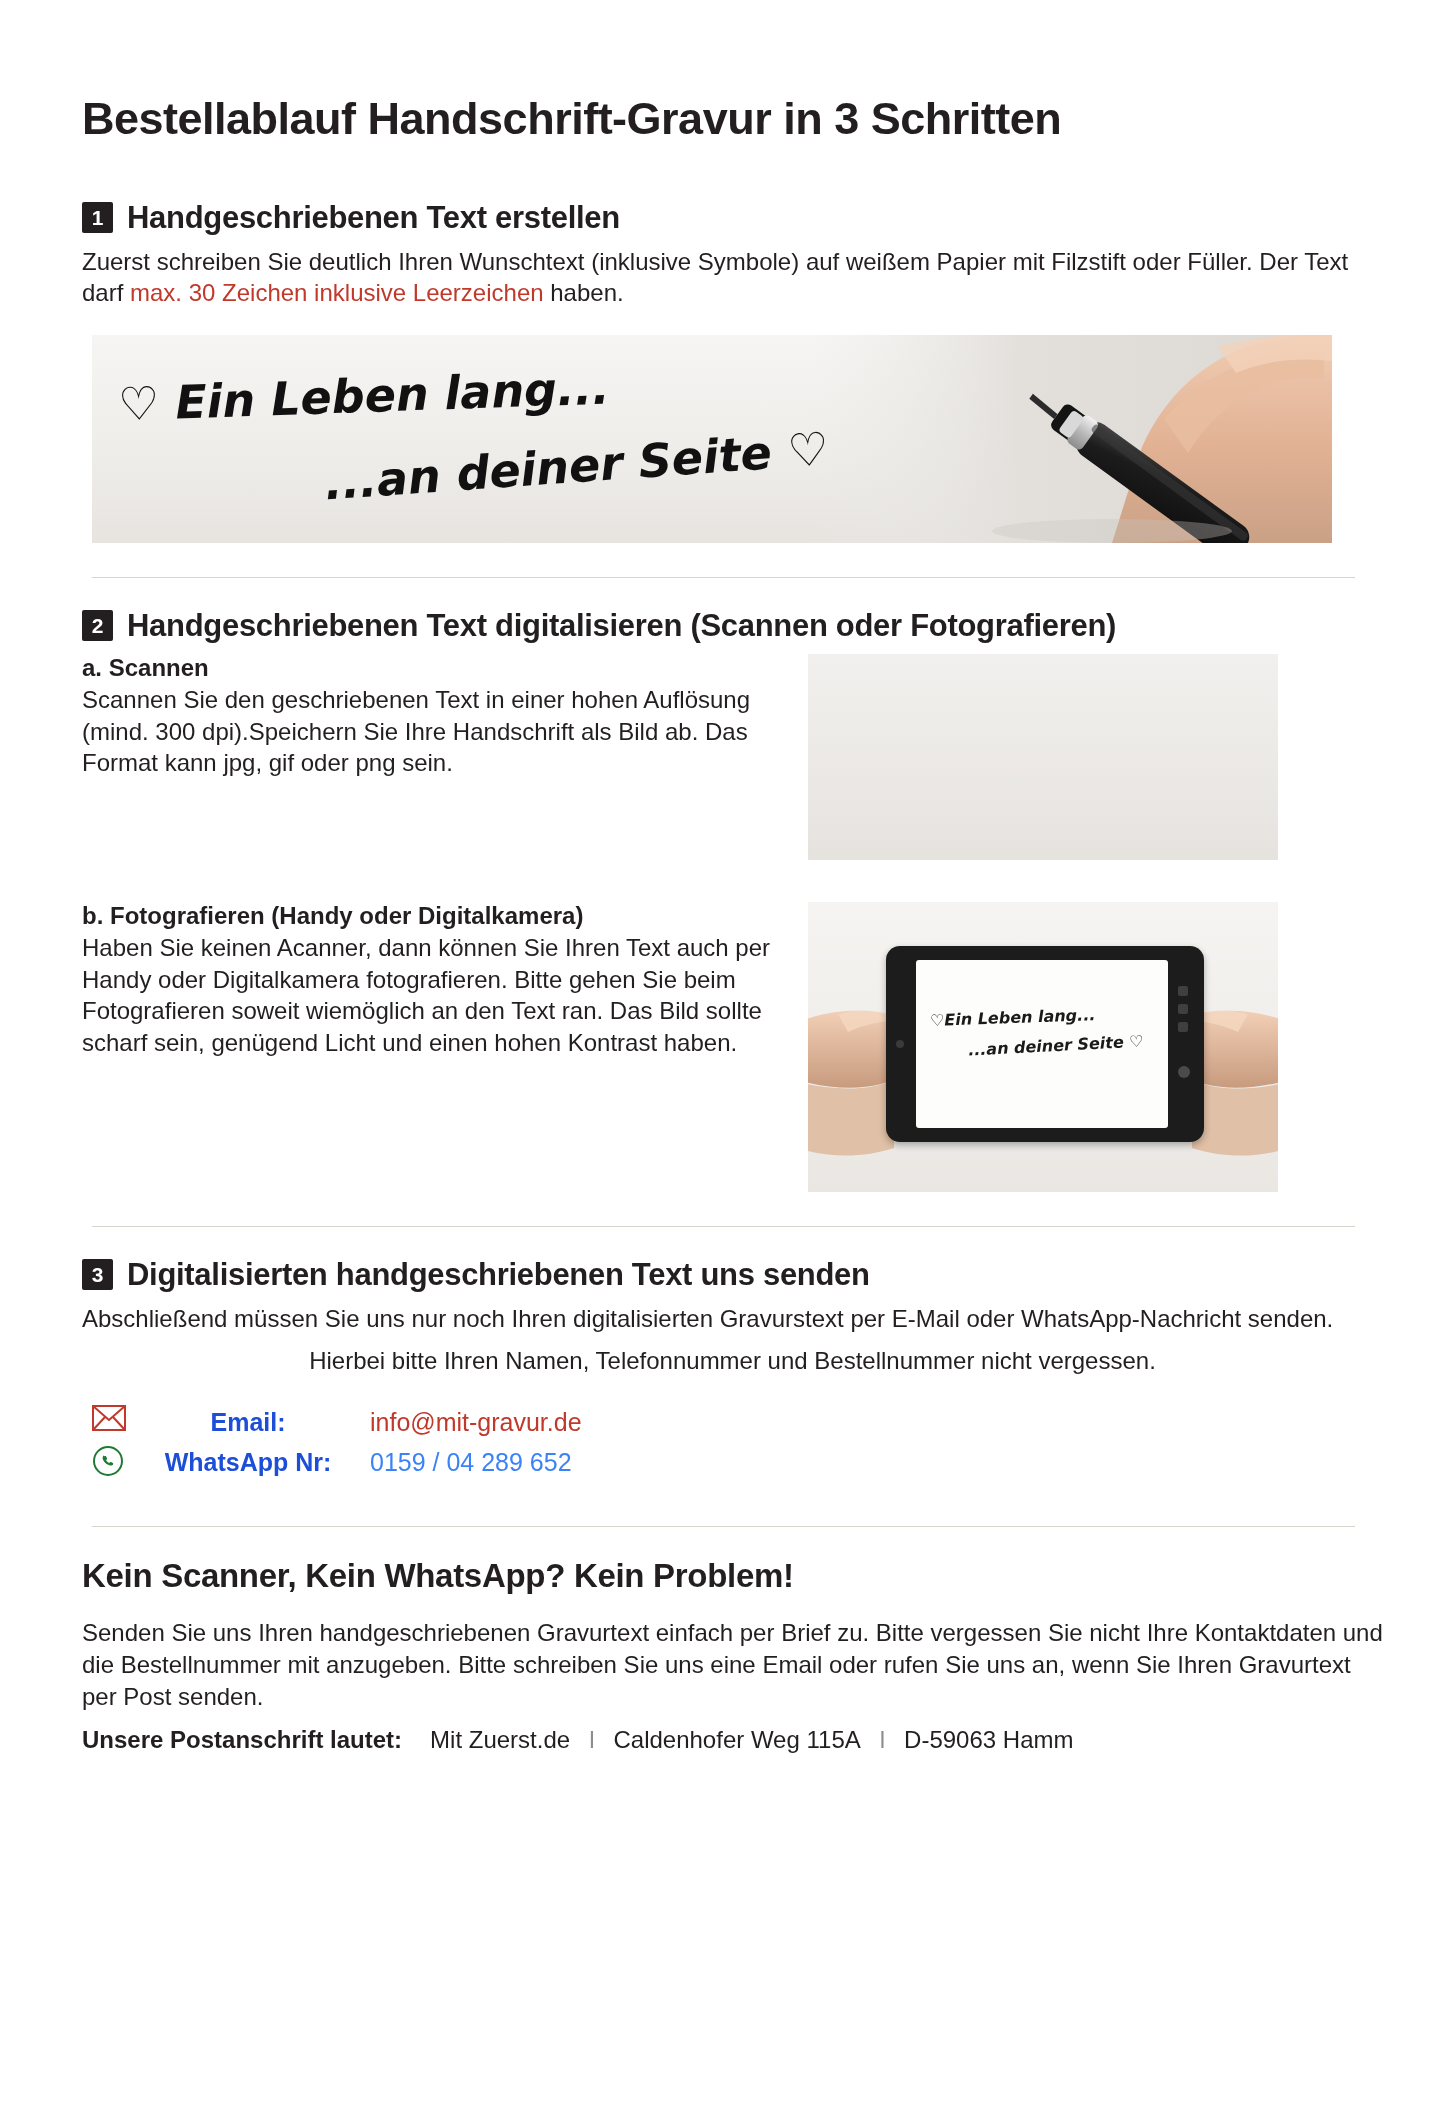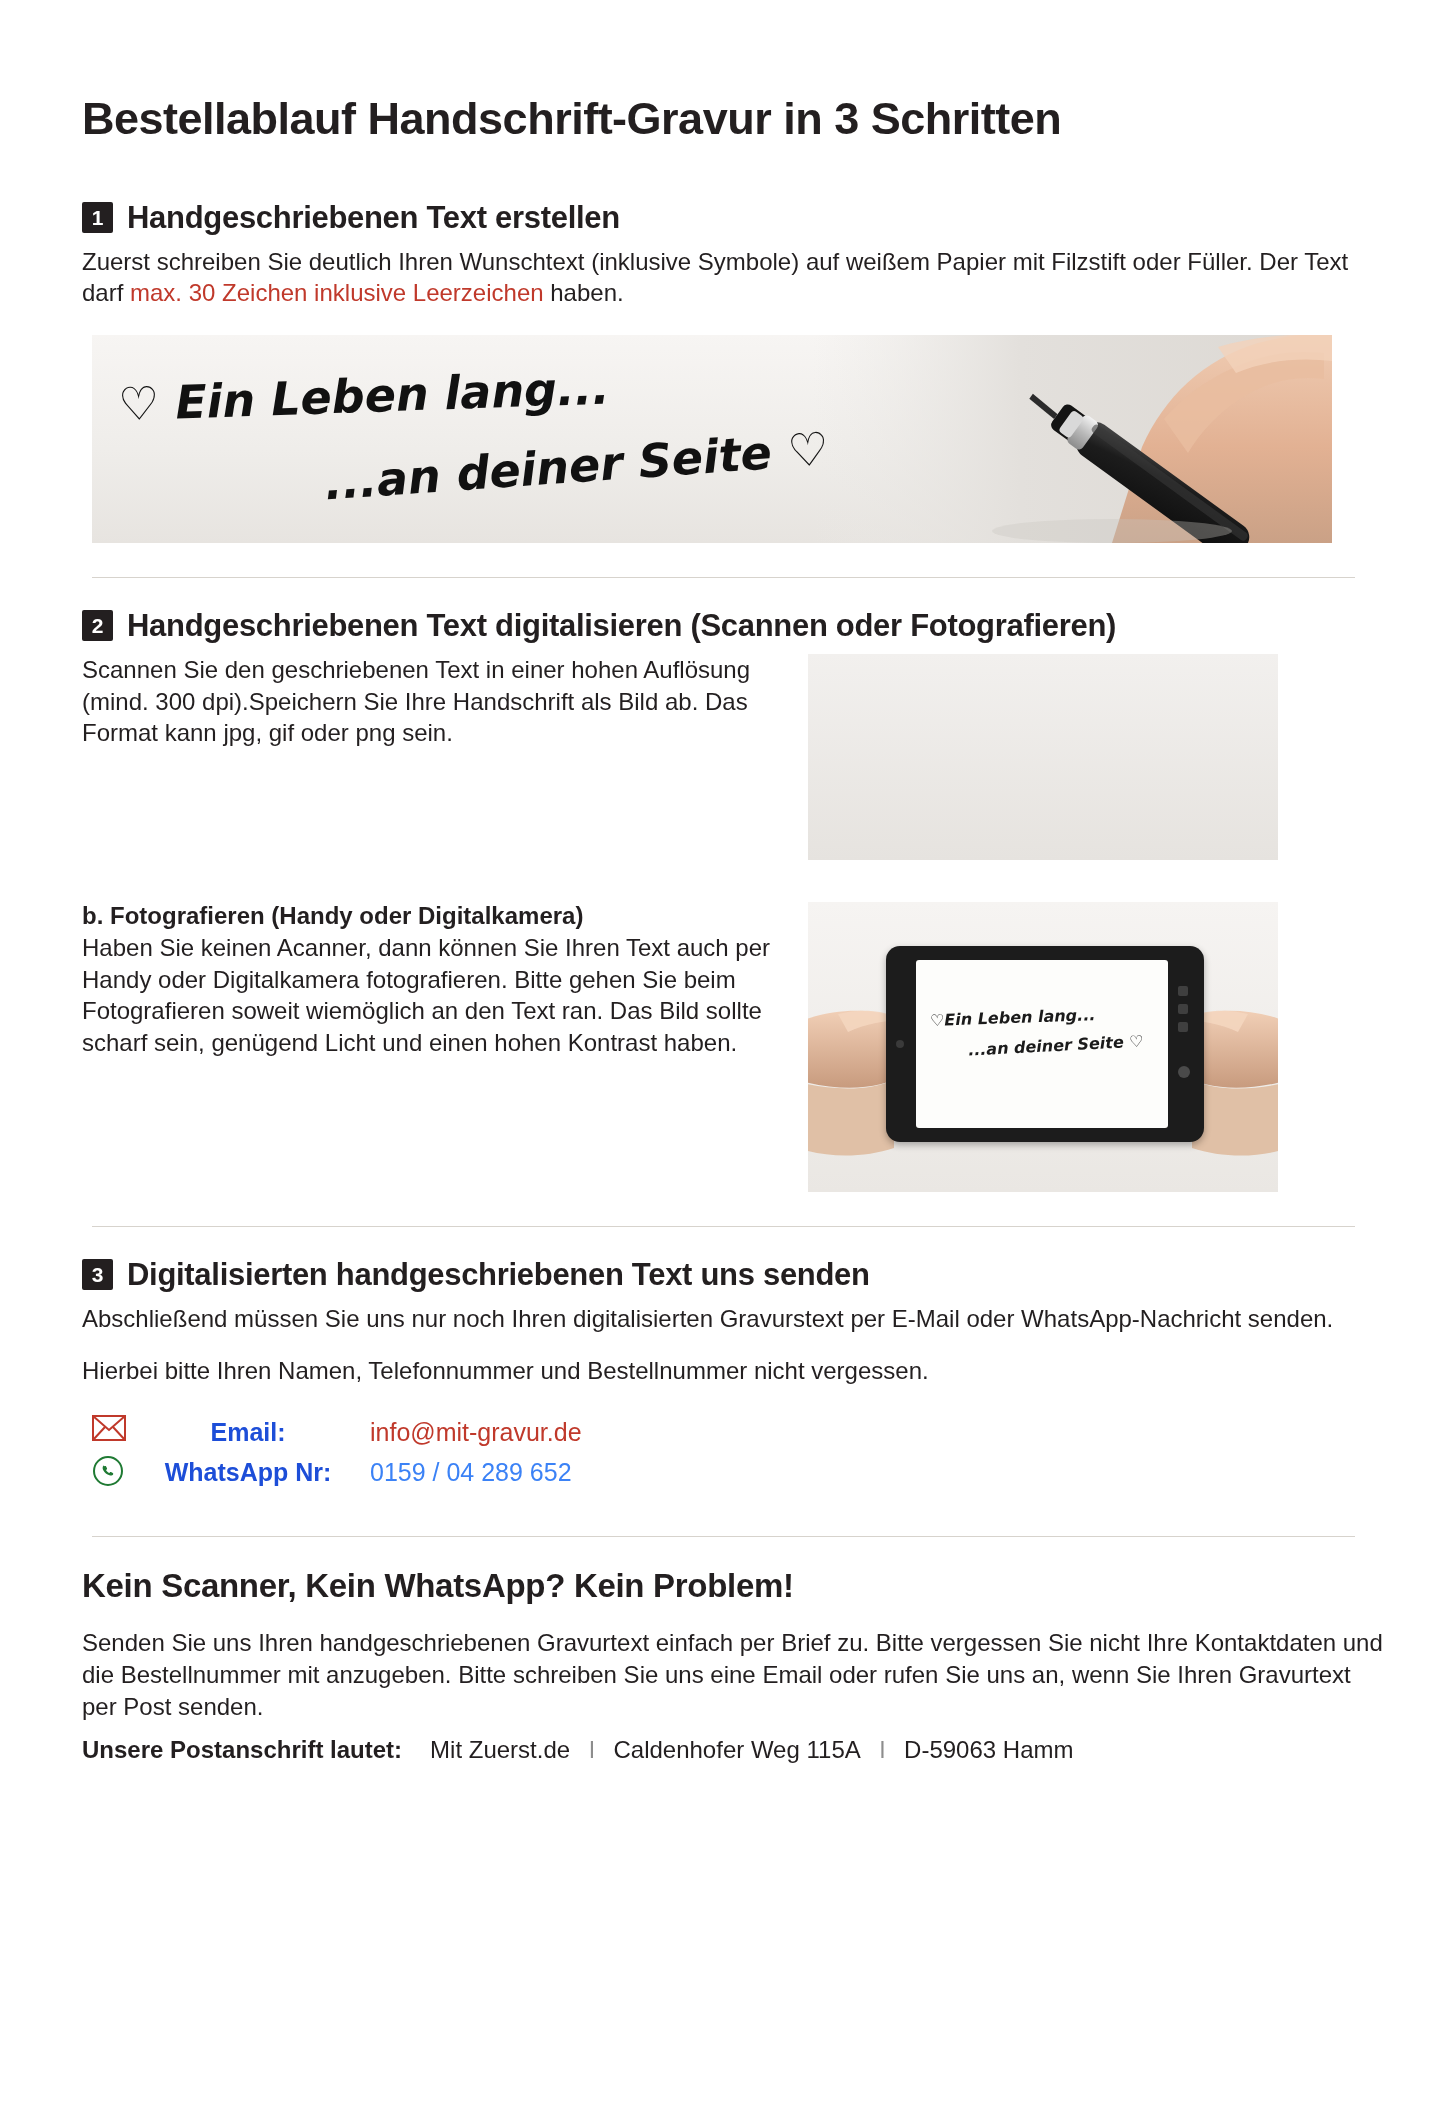--- a/index.html
+++ b/index.html
@@ -247,20 +247,21 @@
 
   <hr class="sep">
 
   <div class="step-head">
     <span class="step-num">2</span>
     <span class="step-title">Handgeschriebenen Text digitalisieren (Scannen oder Fotografieren)</span>
   </div>
 
   <div class="two-col">
     <div class="col-text">
+      <div class="sub-head">a. Scannen</div>
       <p class="body-text">Scannen Sie den geschriebenen Text in einer hohen Auflösung (mind. 300 dpi).Speichern Sie Ihre Handschrift als Bild ab. Das Format kann jpg, gif oder png sein.</p>
     </div>
 
     <div class="photo-box">
       <div class="scanner-bg"></div>
       <svg width="470" height="206" viewBox="0 0 470 206">
         <defs>
           <linearGradient id="wall" x1="0" y1="0" x2="0" y2="1">
             <stop offset="0%" stop-color="#f4f2f0"></stop>
             <stop offset="100%" stop-color="#e6e3de"></stop>
@@ -360,21 +361,21 @@
   </div>
 
   <hr class="sep">
 
   <div class="step-head">
     <span class="step-num">3</span>
     <span class="step-title">Digitalisierten handgeschriebenen Text uns senden</span>
   </div>
 
   <p class="body-text">Abschließend müssen Sie uns nur noch Ihren digitalisierten Gravurstext per E-Mail oder WhatsApp-Nachricht senden.</p>
-  <p class="body-text" style="margin-top:20px;">Hierbei bitte Ihren Namen, Telefonnummer und Bestellnummer nicht vergessen.</p>
+  <p class="body-text" style="margin-top:10px;text-align:center;">Hierbei bitte Ihren Namen, Telefonnummer und Bestellnummer nicht vergessen.</p>
 
   <div class="contact-list">
 
     <div class="contact-row">
       <span class="ico">
         <svg width="34" height="26" viewBox="0 0 34 26">
           <rect x="1" y="1" width="32" height="24" fill="none" stroke="#c0392b" stroke-width="2"></rect>
           <path d="M1 1 L17 15 L33 1" fill="none" stroke="#c0392b" stroke-width="2"></path>
           <path d="M1 25 L13 12 M33 25 L21 12" fill="none" stroke="#c0392b" stroke-width="2"></path>
         </svg>

